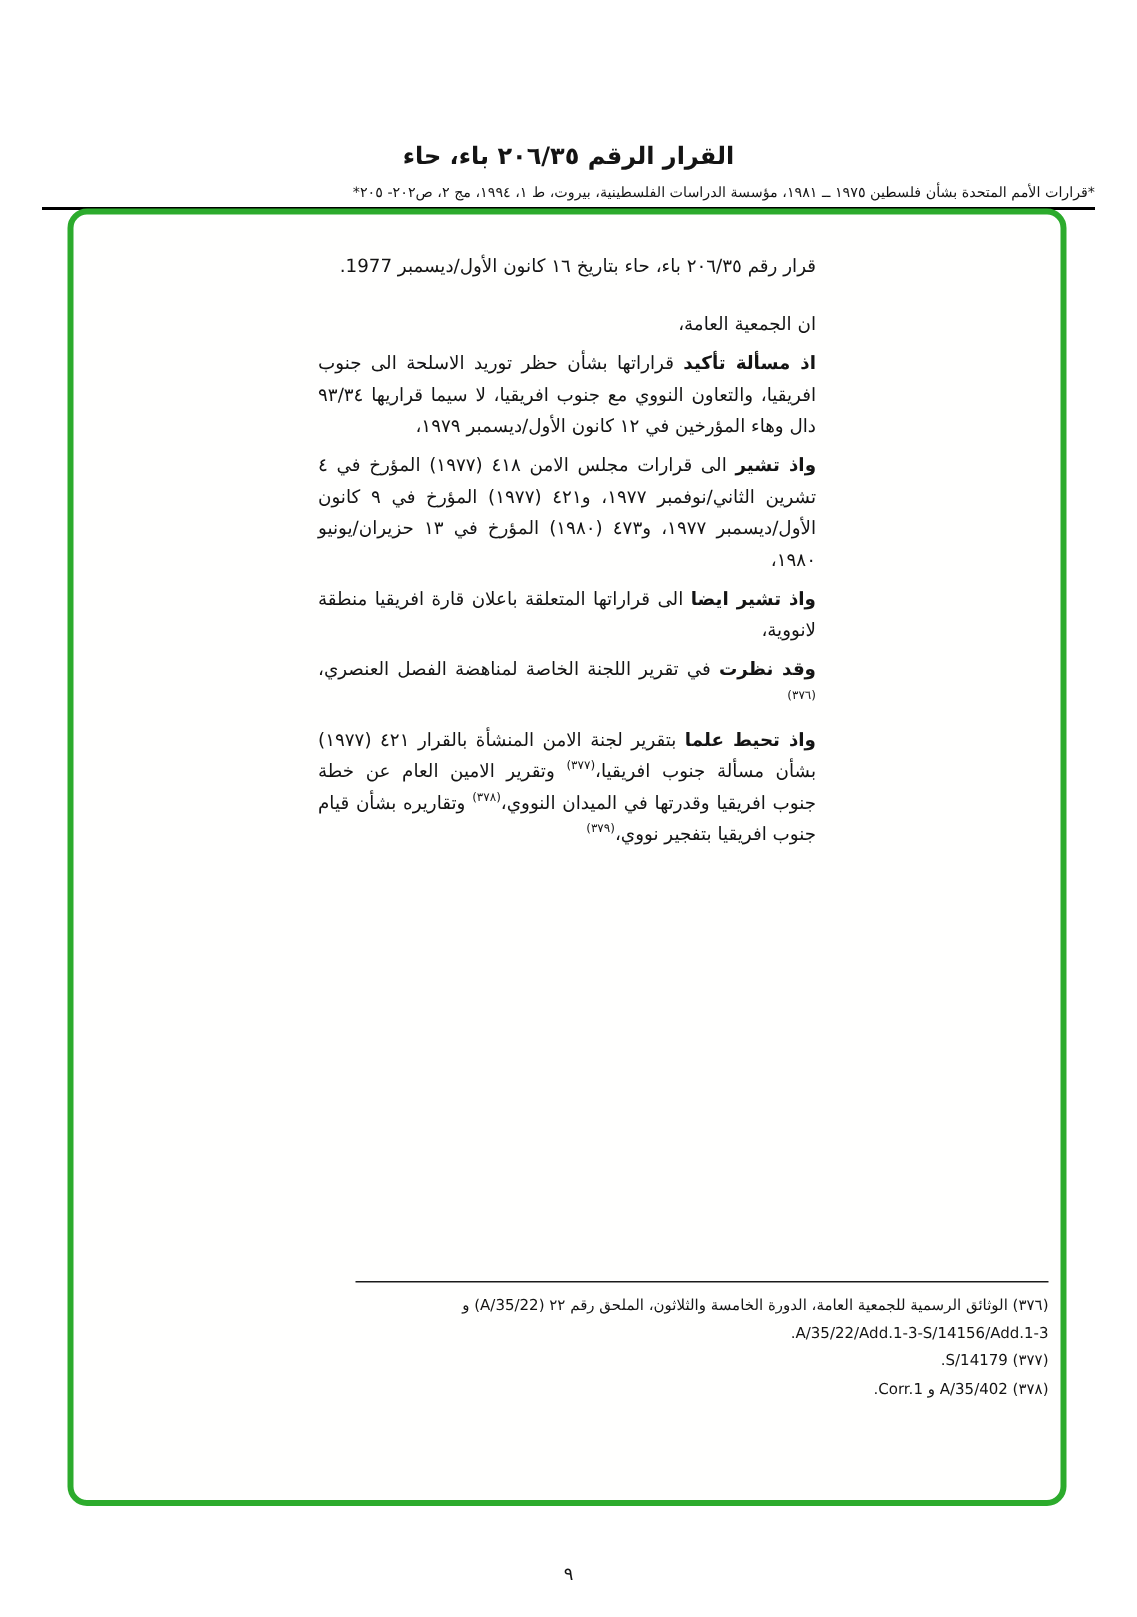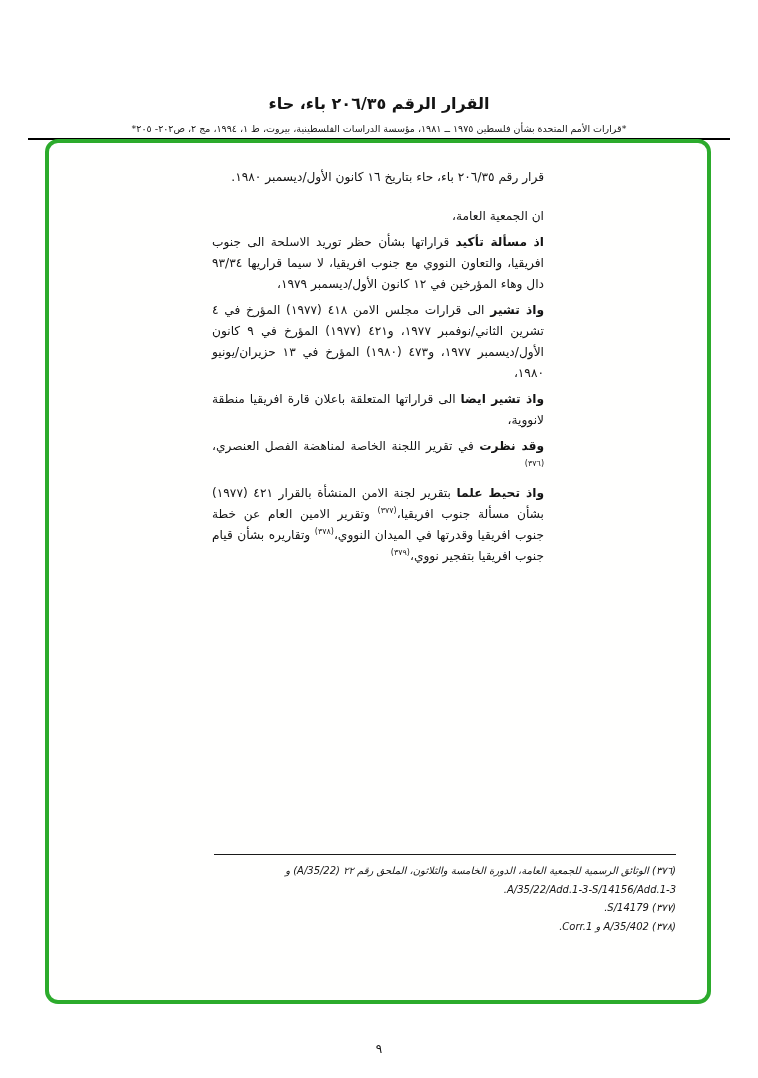--- a/index.html
+++ b/index.html
@@ -28,20 +28,21 @@
   }
   .source-wrap {
     margin: 0 28px;
     border-bottom: 2px solid #000;
     padding-bottom: 4px;
   }
   .source-line {
     font-size: 9.5px;
     margin: 0;
     white-space: nowrap;
+    text-align: right;
   }
   .green-box {
     position: absolute;
     top: 139px;
     left: 45px;
     width: 666px;
     height: 865px;
     box-sizing: border-box;
     border: 4px solid #2cab2c;
     border-radius: 13px;
@@ -85,27 +86,26 @@
     font-weight: bold;
   }
   sup {
     font-size: 8px;
     line-height: 0;
     vertical-align: super;
   }
   .footnotes {
     margin-top: auto;
     margin-bottom: 64px;
-    margin-right: 31px;
+    margin-right: 8px;
     width: 462px;
     border-top: 1px solid #1a1a1a;
     padding-top: 7px;
     font-size: 10px;
     line-height: 18.5px;
-    font-style: italic;
   }
   .footnote {
     margin: 0;
     text-align: right;
   }
   .page-number {
     position: absolute;
     bottom: 22px;
     left: 0;
     right: 0;
@@ -119,21 +119,21 @@
 <header class="page-header">
   <h1 class="doc-title">القرار الرقم ٢٠٦/٣٥ باء، حاء</h1>
   <div class="source-wrap">
     <p class="source-line">*قرارات الأمم المتحدة بشأن فلسطين ١٩٧٥ ــ ١٩٨١، مؤسسة الدراسات الفلسطينية، بيروت، ط ١، ١٩٩٤، مج ٢، ص٢٠٢- ٢٠٥*</p>
   </div>
 </header>
 
 <section class="green-box" style="border-color: rgb(44, 171, 44);">
   <div class="doc-body">
 
-    <p class="date-para">قرار رقم ٢٠٦/٣٥ باء، حاء بتاريخ ١٦ كانون الأول/ديسمبر ١٩٨٠.</p>
+    <p class="date-para">قرار رقم ٢٠٦/٣٥ باء، حاء بتاريخ ١٦ كانون الأول/ديسمبر 1977.</p>
 
 
 
     <p class="opening">ان الجمعية العامة،</p>
 
     <p class="para"><span class="lead">اذ مسألة تأكيد</span><span> قراراتها بشأن حظر توريد الاسلحة الى جنوب افريقيا، والتعاون النووي مع جنوب افريقيا، لا سيما قراريها ٩٣/٣٤ دال وهاء المؤرخين في ١٢ كانون الأول/ديسمبر ١٩٧٩،</span></p>
 
     <p class="para"><span class="lead">واذ تشير</span><span> الى قرارات مجلس الامن ٤١٨ (١٩٧٧) المؤرخ في ٤ تشرين الثاني/نوفمبر ١٩٧٧، و٤٢١ (١٩٧٧) المؤرخ في ٩ كانون الأول/ديسمبر ١٩٧٧، و٤٧٣ (١٩٨٠) المؤرخ في ١٣ حزيران/يونيو ١٩٨٠،</span></p>
 
     <p class="para"><span class="lead">واذ تشير ايضا</span><span> الى قراراتها المتعلقة باعلان قارة افريقيا منطقة لانووية،</span></p>

